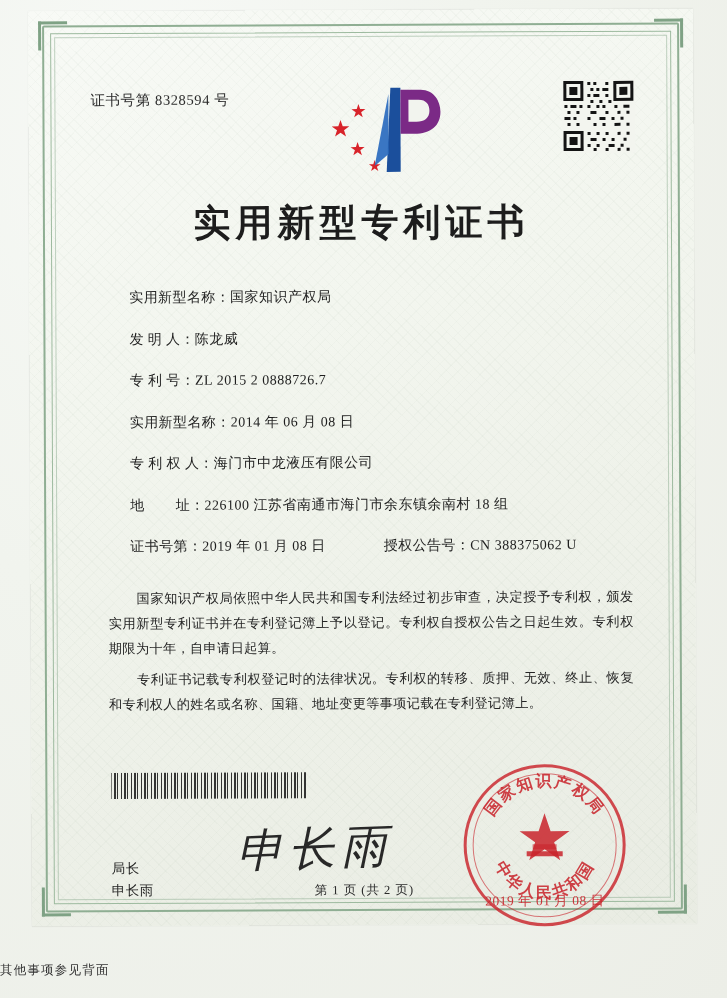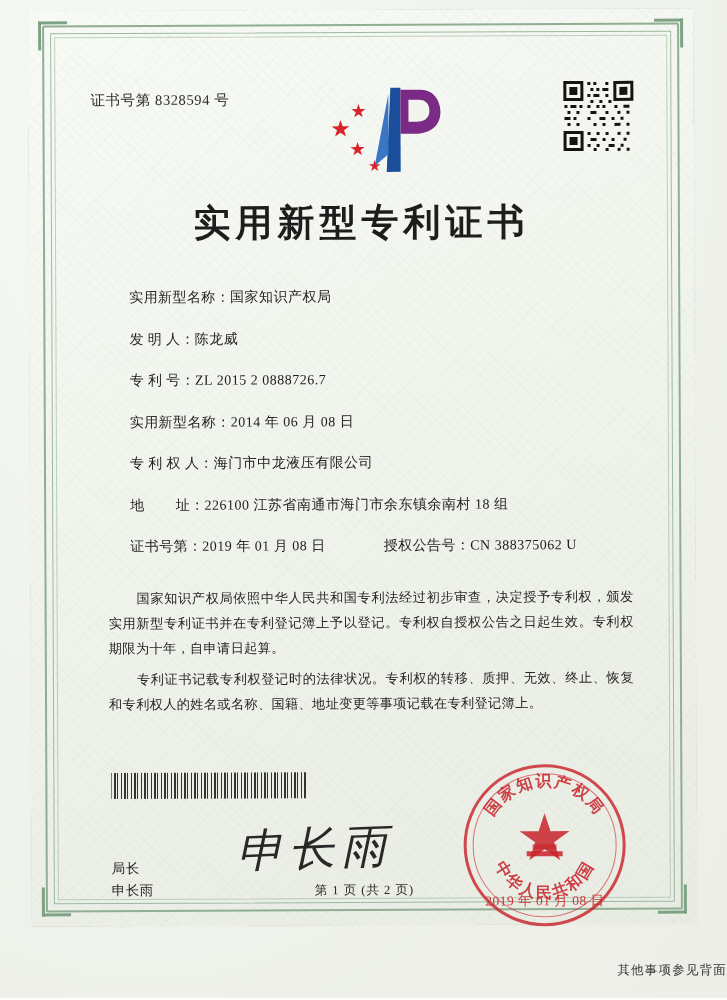--- a/index.html
+++ b/index.html
@@ -271,21 +271,21 @@
     text-align: center;
     font-size: 12.5px;
     color: #2b2b2b;
     letter-spacing: 1px;
   }
   .note {
     position: absolute;
     left: 0;
     right: 0;
     top: 962px;
-    text-align: right;
+    text-align: left;
     font-size: 12.5px;
     color: #333;
     letter-spacing: 1.2px;
   }
 </style>
 </head>
 <body>
 
 <div class="page">
   <div class="cert">

